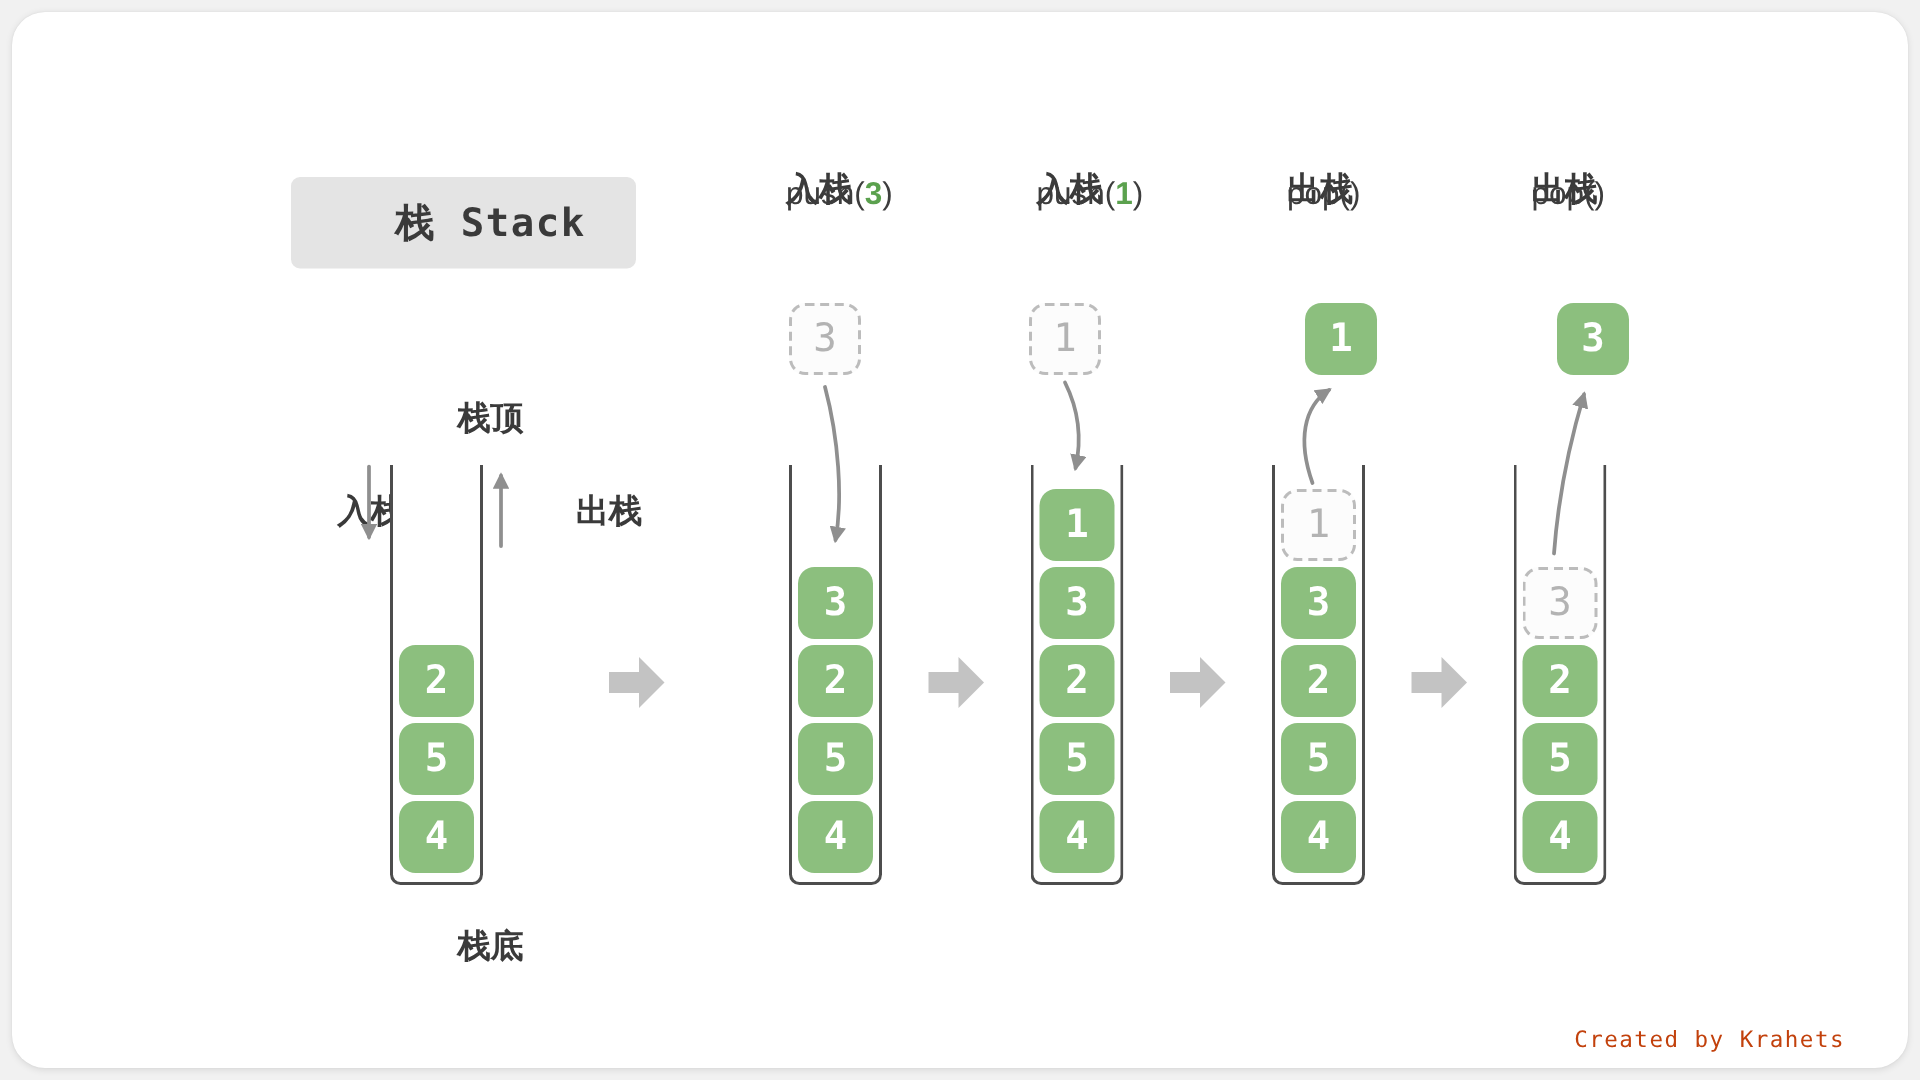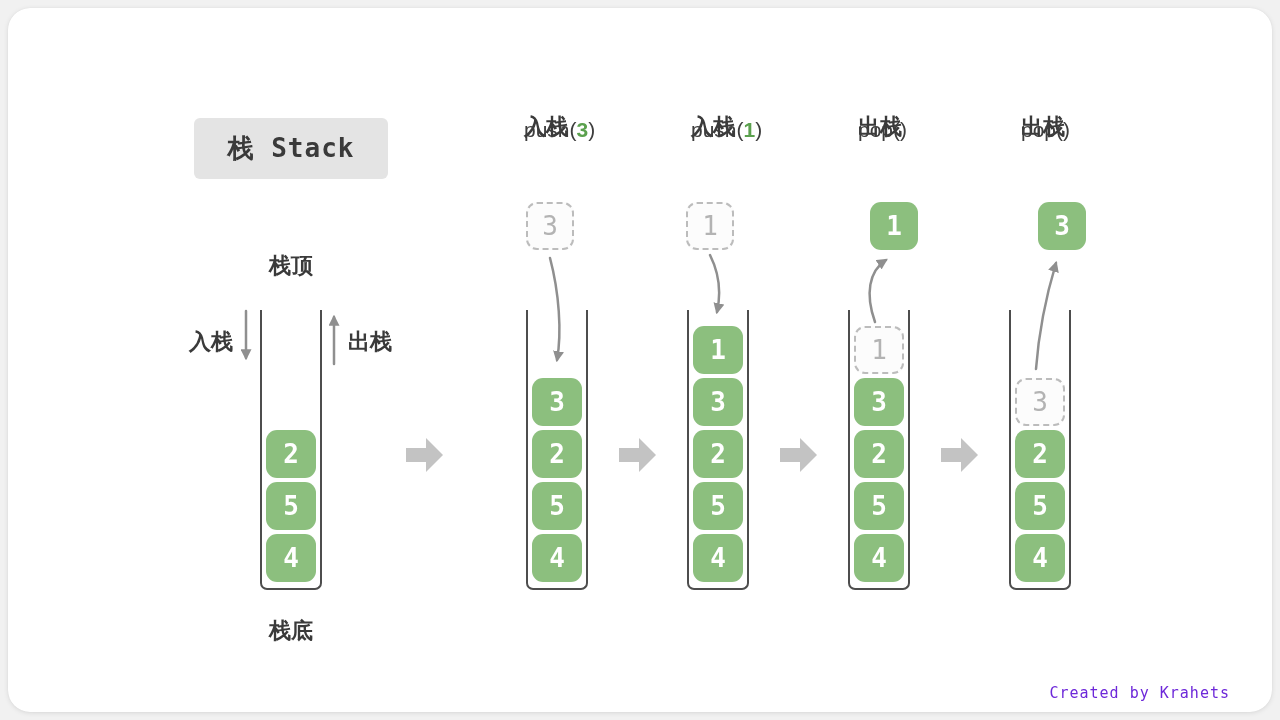--- a/index.html
+++ b/index.html
@@ -1,51 +1,51 @@
 <!DOCTYPE html>
 <html style="--green: #8cbf7e; --code-green: #5ba14e;"><head>
 <meta charset="utf-8">
 <style>
   html,body{margin:0;padding:0;width:1280px;height:720px;overflow:hidden;
     background:#f1f1f1;font-family:"DejaVu Sans",sans-serif;}
   .card{position:absolute;left:8px;top:8px;width:1264px;height:704px;
     background:#ffffff;border-radius:22px;
     box-shadow:0 1px 5px rgba(0,0,0,.10),0 0 1px rgba(0,0,0,.08);}
-  .abs{position:absolute;}
+  .abs{position:absolute;padding-left:36px;}
   .title-badge{left:186px;top:110px;width:194px;height:61px;background:#e4e4e4;
     border-radius:6px;display:flex;align-items:center;justify-content:center;
     font-family:"DejaVu Sans Mono","DejaVu Sans",monospace;font-size:26px;
     font-weight:600;color:#3a3a3a;letter-spacing:1px;}
   .hlabel{font-size:22px;font-weight:700;color:#3a3a3a;line-height:28px;white-space:nowrap;}
   .center{text-align:center;}
   .code-line{font-family:Liberation Sans, sans-serif;font-size:21px;color:#3d3d3d;
     line-height:30px;margin-top:2px;white-space:nowrap;}
   .code-line .arg{color:var(--code-green,#5ba14e);font-weight:700;}
   .stack-wall{width:62px;height:280px;box-sizing:border-box;
     border-left:2px solid #4d4d4d;border-right:2px solid #4d4d4d;
     border-bottom:2px solid #4d4d4d;border-radius:0 0 7px 7px;background:#ffffff;}
   .box{width:50px;height:48px;box-sizing:border-box;border-radius:11px;
     background:var(--green,#8cbf7e);color:#ffffff;display:flex;align-items:center;
     justify-content:center;font-family:"DejaVu Sans Mono",monospace;
     font-size:26px;font-weight:700;}
   .box.ghost{background:#fcfcfc;border:2px dashed #bcbcbc;color:#b3b3b3;font-weight:400;}
   .watermark{right:42px;top:676px;font-family:"DejaVu Sans Mono",monospace;
-    font-size:15px;color:#6d28d9;letter-spacing:1px;}
+    font-size:15px;color:#c2410c;letter-spacing:1px;}
   svg.overlay{position:absolute;left:0;top:0;pointer-events:none;}
 </style>
 </head>
 <body>
 
 <div class="card">
 
   <div class="abs title-badge">
     <span>栈 Stack</span>
   </div>
 
-  <div class="abs hlabel center" style="left:233px;top:244px;width:100px;">栈顶</div>
+  <div class="abs hlabel center" style="left:233px;top:258px;width:100px;">栈顶</div>
   <div class="abs hlabel center" style="left:233px;top:611px;width:100px;font-family:Liberation Mono, monospace;">栈底</div>
   <div class="abs hlabel" style="left:181px;top:320px;">入栈</div>
   <div class="abs hlabel" style="left:340px;top:320px;">出栈</div>
 
   <div id="columns-layer">
       <div class="stack-wall" style="position: absolute; left: 252px; top: 302px;"></div>
       <div class="box" style="position: absolute; left: 258px; top: 422px;">2</div>
       <div class="box" style="position: absolute; left: 258px; top: 474px;">5</div>
       <div class="box" style="position: absolute; left: 258px; top: 526px;">4</div>
       <div style="position: absolute; left: 516px; top: 105px;">

